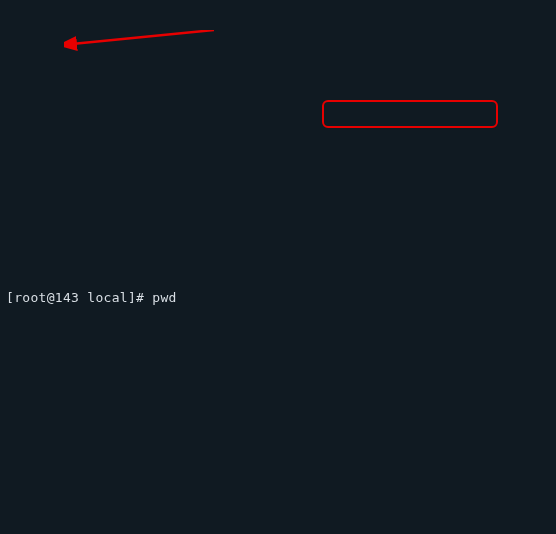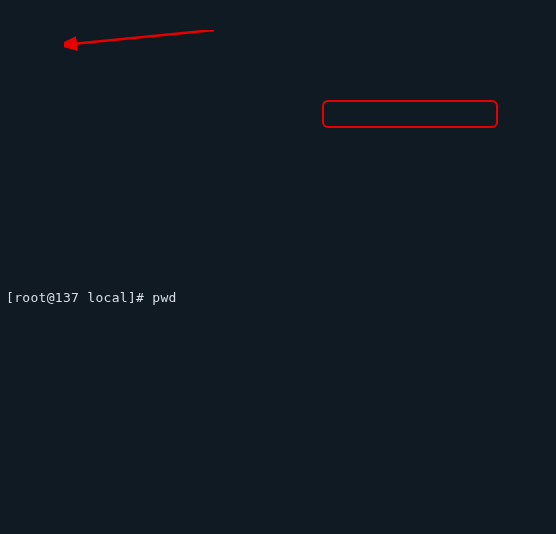--- a/index.html
+++ b/index.html
@@ -56,21 +56,21 @@
         <path d="M0,0 L0,6 L8,3 z" fill="#e60000"></path>
       </marker>
     </defs>
     <line x1="150" y1="0" x2="8" y2="14" stroke="#e60000" stroke-width="2.5" marker-end="url(#ah)"></line>
   </svg>
 
   
   <div class="red-rect"></div>
 
   
-  <div class="line"><span class="br">[</span><span class="user">root@137 local</span><span class="br">]# </span><span class="cmd">pwd</span></div>
+  <div class="line"><span class="br">[</span><span class="user">root@143 local</span><span class="br">]# </span><span class="cmd">pwd</span></div>
 
   
 
   
   
 
   
   
 
   

